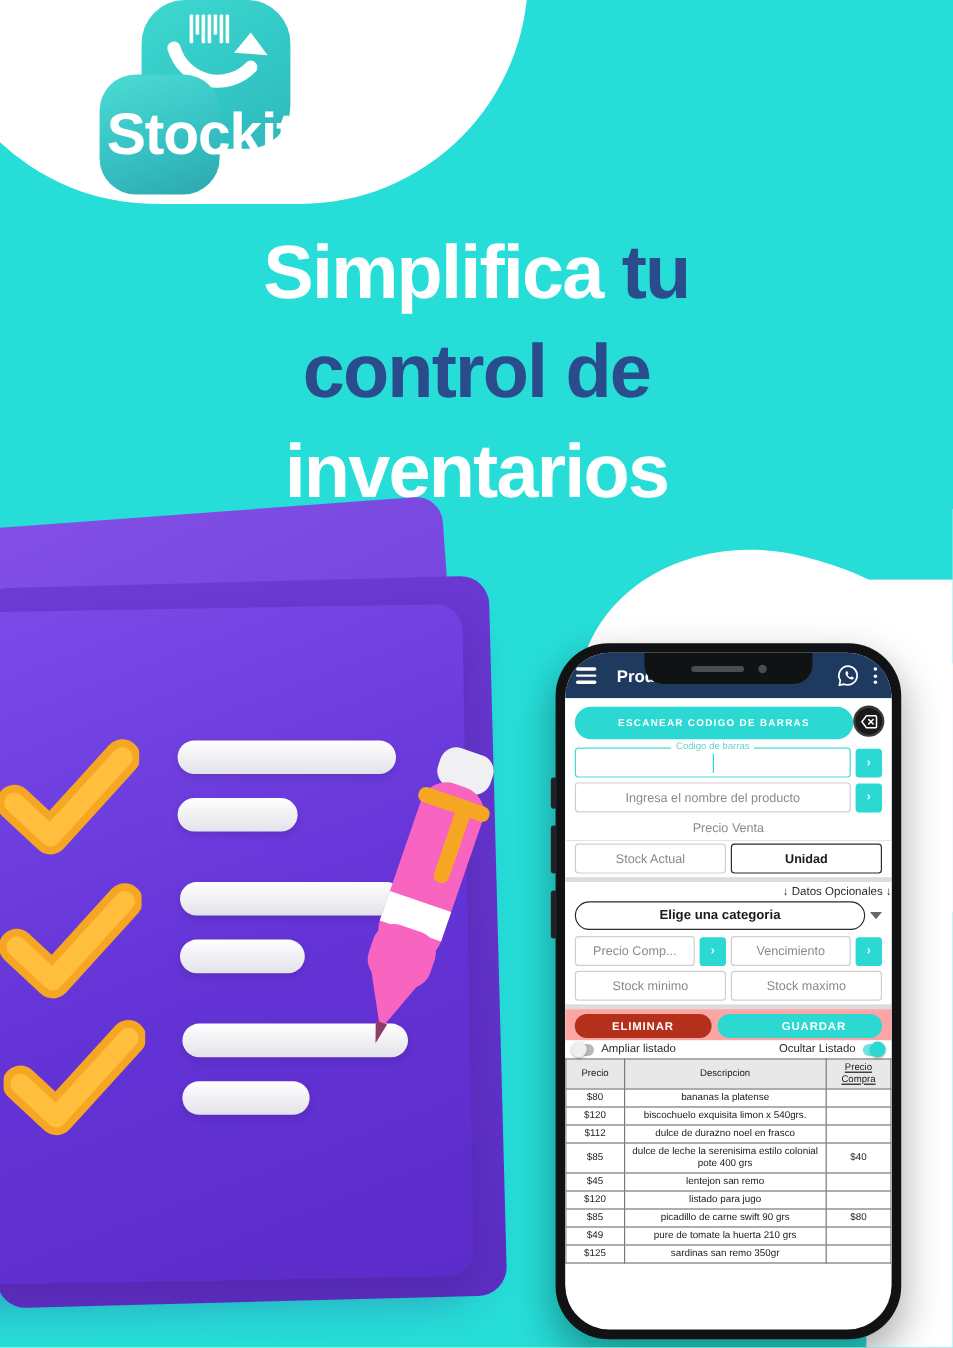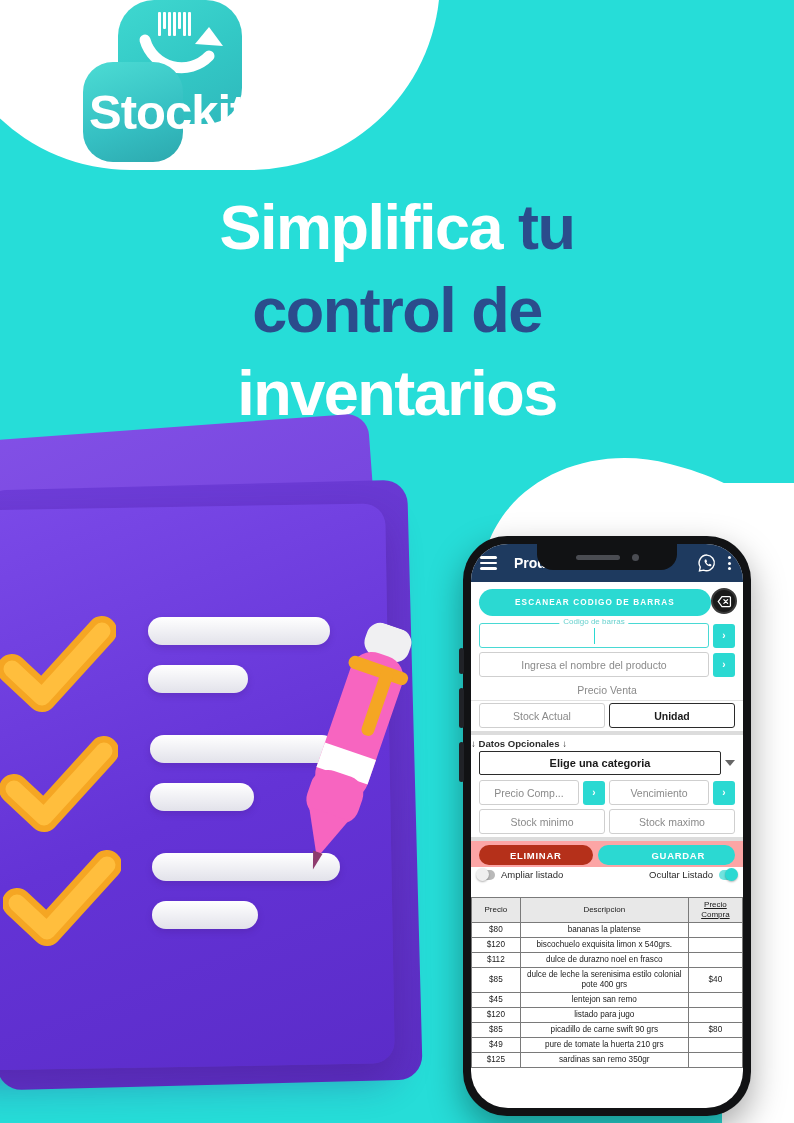--- a/index.html
+++ b/index.html
@@ -179,42 +179,42 @@
     background:#ffffff; border-bottom:1px solid #e3e3e3;
     height:22px; display:flex; align-items:center; justify-content:center;
     color:#8a8a8a; font-size:10.5px;
   }
   .pairrow { display:flex; gap:4px; padding:2px 8px 3px 8px; background:#ffffff; }
   .pairrow .txtfield.bold { color:#1a1a1a; font-weight:bold; border:1.4px solid #2b2b2b; }
 
   .divider-thick { height:4px; background:#dcdcdc; }
 
   .optional-title {
-    text-align:left; font-size:9.6px; font-weight:bold; color:#2b2b2b;
+    text-align:right; font-size:9.6px; font-weight:normal; color:#2b2b2b;
     padding:3px 0 2px 0; background:#ffffff;
   }
   .selectrow { display:flex; align-items:center; gap:4px; padding:0 8px 3px 8px; background:#ffffff; }
   .selectbox {
-    flex:1; height:24px; border:1.4px solid #2b2b2b; border-radius:2px;
+    flex:1; height:24px; border:1.4px solid #2b2b2b; border-radius:12px;
     display:flex; align-items:center; justify-content:center;
     font-size:11px; font-weight:bold; color:#1a1a1a; background:#ffffff;
   }
   .caret-down { width:0;height:0;border-left:5px solid transparent;border-right:5px solid transparent;border-top:6px solid #666; }
 
   .btnrow { display:flex; gap:5px; padding:4px 8px 2px 8px; background:#fca5a5; }
   .bigbtn {
     flex:1; height:20px; border-radius:11px; border:none;
     font-size:9.5px; font-weight:bold; letter-spacing:.7px;
     display:flex; align-items:center; justify-content:center;
   }
   .btn-del { background:#B5301A; color:#ffffff; }
   .btn-save { background:#2BD9D2; color:#ffffff;padding-left:24px; }
 
   .togglerow {
-    display:flex; align-items:center; padding:2px 6px 17px 6px;
+    display:flex; align-items:center; padding:2px 6px 2px 6px;
     background:#ffffff; font-size:9.5px; color:#2b2b2b;
   }
   .tgl { width:18px; height:10px; border-radius:6px; position:relative; flex:none; }
   .tgl.off { background:#b9b9b9; }
   .tgl.on  { background:#6FE3DE; }
   .tgl i { position:absolute; top:-2px; width:13px; height:13px; border-radius:50%; display:block; }
   .tgl.off i { left:-1px; background:#efefef; box-shadow:0 1px 2px rgba(0,0,0,.3); }
   .tgl.on  i { right:-1px; background:#2BD9D2; box-shadow:0 1px 2px rgba(0,0,0,.3); }
   .tgl-label { margin:0 6px; }
   .spacer { flex:1; }

